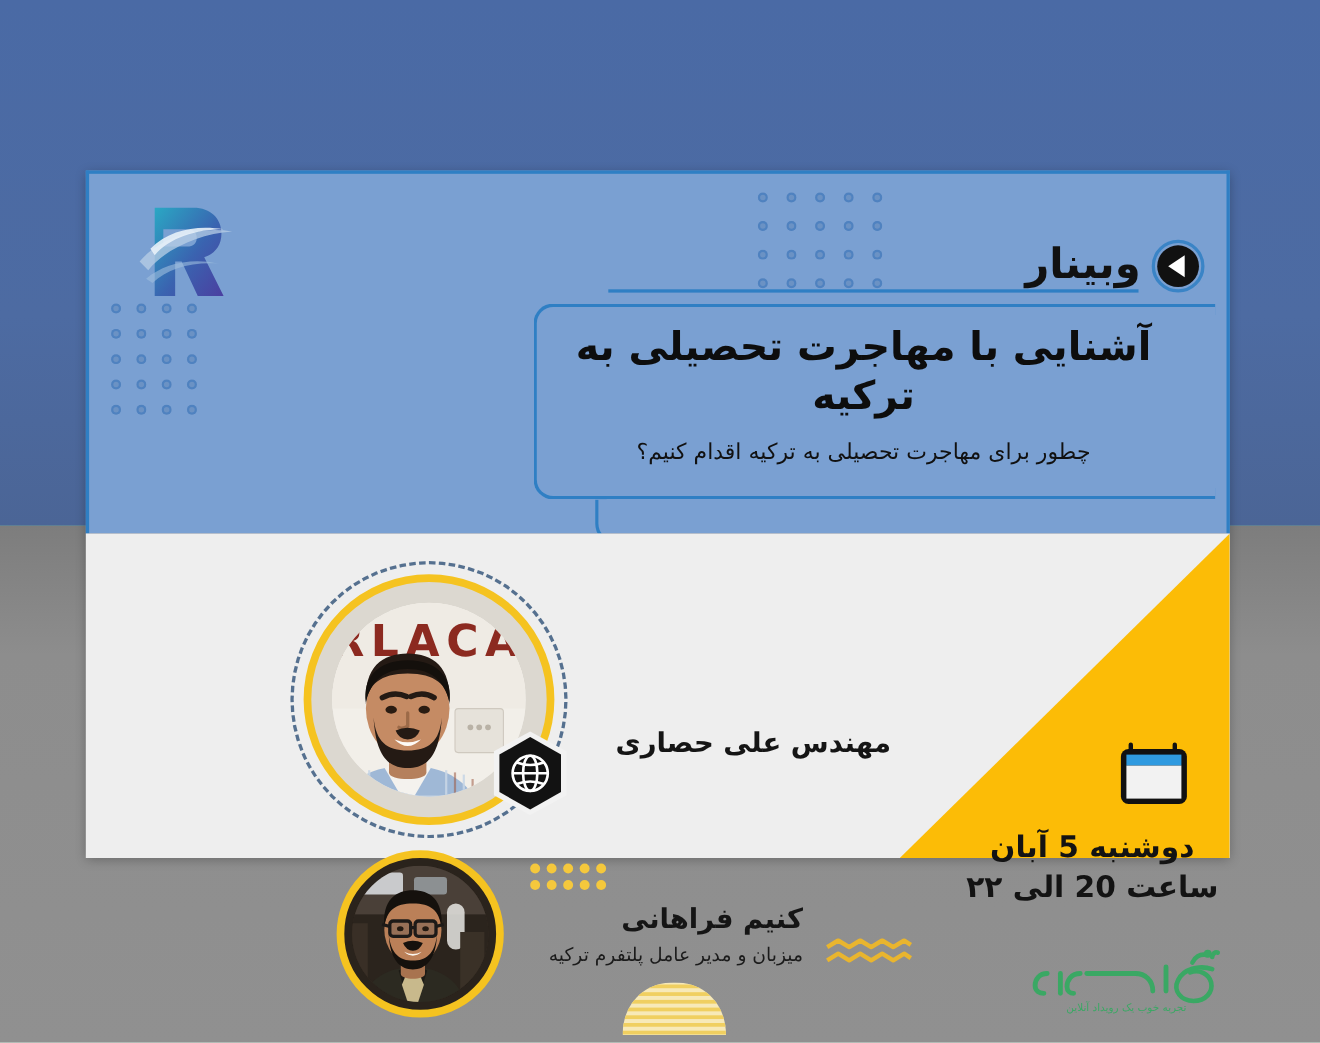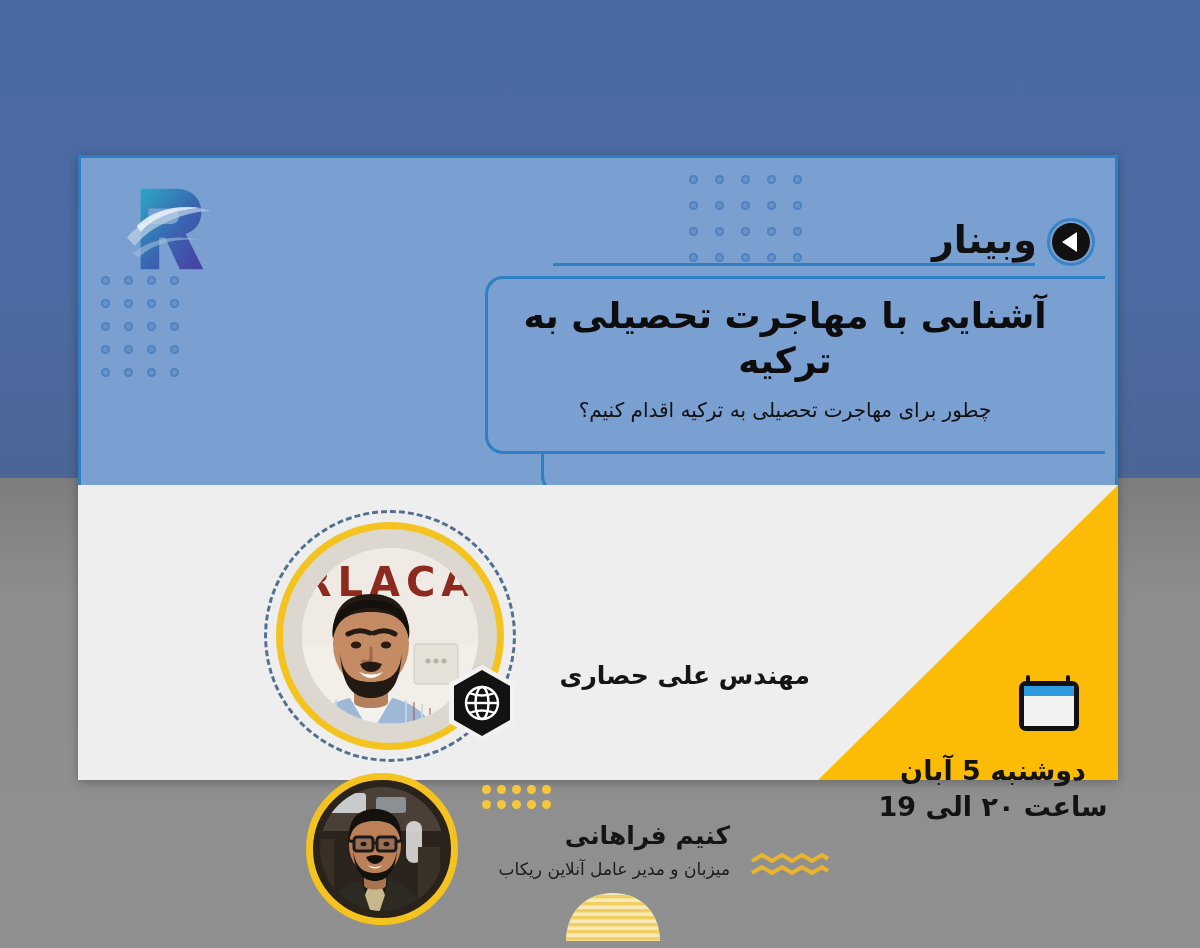--- a/index.html
+++ b/index.html
@@ -317,23 +317,44 @@
         <rect x="10" y="2" width="4" height="12" rx="2" fill="#111"></rect>
         <rect x="50" y="2" width="4" height="12" rx="2" fill="#111"></rect>
         <rect x="3" y="8" width="60" height="50" rx="7" fill="#111"></rect>
         <rect x="8" y="13" width="50" height="10" fill="#2f9ae0"></rect>
         <rect x="8" y="23" width="50" height="30" fill="#f2f2f2"></rect>
       </svg>
     </div>
 
     <div id="date-text">
       <div class="l1">دوشنبه 5 آبان</div>
-      <div class="l2">ساعت ۲۰ الی 19</div>
-    </div>
-
+      <div class="l2">ساعت 20 الی ۲۲</div>
+    </div>
+
+    <div id="eseminar">
+      <svg viewBox="0 0 196 66" width="196" height="66">
+        <g fill="none" stroke="#3aa864" stroke-width="4.2" stroke-linecap="round">
+          <path d="M176 24 c-12 -4 -26 0 -31 10 c-5 10 3 19 14 19 c11 0 18 -8 16 -17 c-2 -8 -11 -12 -19 -9"></path>
+          <path d="M158 18 c2 -5 7 -8 12 -7"></path>
+          <path d="M176 13 c0 -3 3 -5 5 -4"></path>
+        </g>
+        <g fill="#3aa864">
+          <circle cx="172" cy="10" r="3.6"></circle>
+        </g>
+        <g fill="none" stroke="#3aa864" stroke-width="4.4" stroke-linecap="round">
+          <path d="M134 22 v22"></path>
+          <path d="M122 44 c0 -10 -7 -16 -16 -16"></path>
+          <path d="M106 28 h-44"></path>
+          <path d="M56 28 c-8 0 -12 6 -12 12 c0 4 3 6 6 6"></path>
+          <path d="M38 28 v18"></path>
+          <path d="M26 28 c-7 0 -11 5 -11 11 c0 5 4 7 8 7"></path>
+        </g>
+        <text x="98" y="62" font-family="DejaVu Sans, sans-serif" font-size="9.5" fill="#3aa864" text-anchor="middle" direction="rtl">تجربه خوب یک رویداد آنلاین</text>
+      </svg>
+    </div>
 
     <div id="ydots">
         <i style="left: 0px; top: 0px; background: rgb(245, 200, 60); box-shadow: none;"></i>
         <i style="left: 15px; top: 0px; background: rgb(245, 200, 60); box-shadow: none;"></i>
         <i style="left: 30px; top: 0px; background: rgb(245, 200, 60); box-shadow: none;"></i>
         <i style="left: 45px; top: 0px; background: rgb(245, 200, 60); box-shadow: none;"></i>
         <i style="left: 60px; top: 0px; background: rgb(245, 200, 60); box-shadow: none;"></i>
         <i style="left: 0px; top: 15px; background: rgb(245, 200, 60); box-shadow: none;"></i>
         <i style="left: 15px; top: 15px; background: rgb(245, 200, 60); box-shadow: none;"></i>
         <i style="left: 30px; top: 15px; background: rgb(245, 200, 60); box-shadow: none;"></i>
@@ -483,17 +504,17 @@
             <path d="M47 62 C48 86 58 94 69 94 C80 94 90 86 91 62 C89 80 81 86 69 86 C57 86 49 80 47 62 Z" fill="#15110d"></path>
             <path d="M60 70 q9 -4 18 0 q-3 7 -9 7 q-6 0 -9 -7 z" fill="#15110d"></path>
             <path d="M61 78 q8 7 16 0 q-8 4 -16 0 z" fill="#fbf7f1"></path>
           </svg>
         </div>
       </div>
     </div>
 
     <div class="sp-text" id="speaker2-text">
       <div class="sp-name">کنیم فراهانی</div>
-      <div class="sp-role">میزبان و مدیر عامل آنلاین ریکاب</div>
+      <div class="sp-role">میزبان و مدیر عامل پلتفرم ترکیه</div>
     </div>
 
   </div>
 </div>
 
 </body></html>

